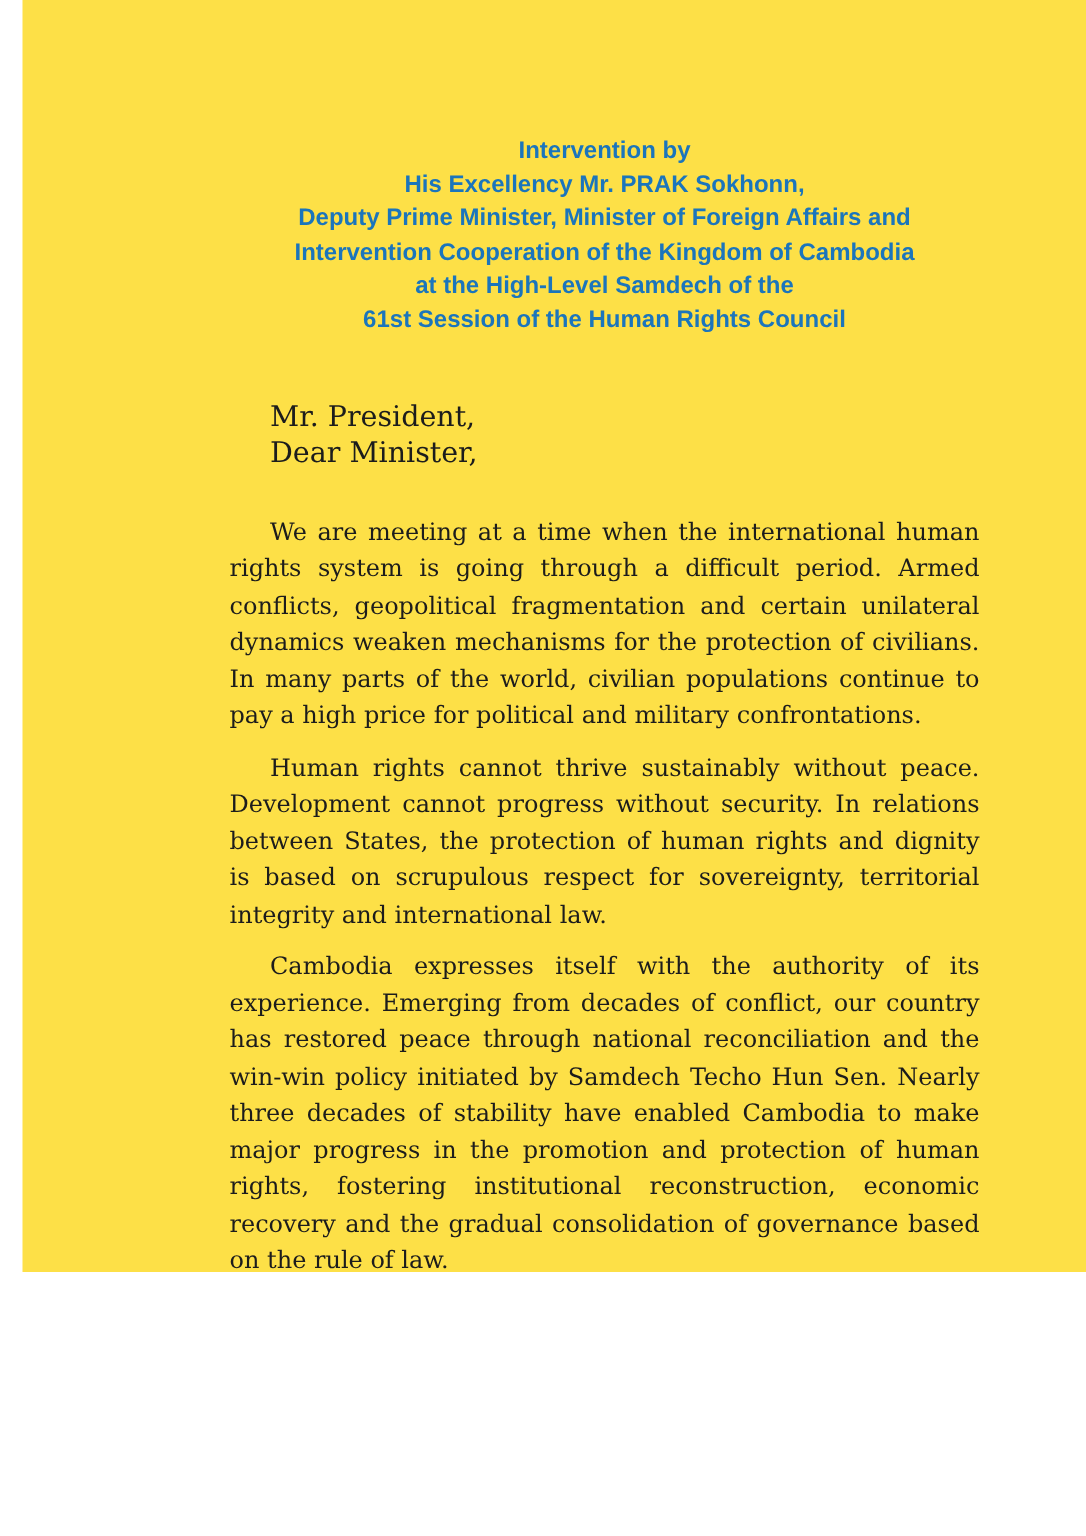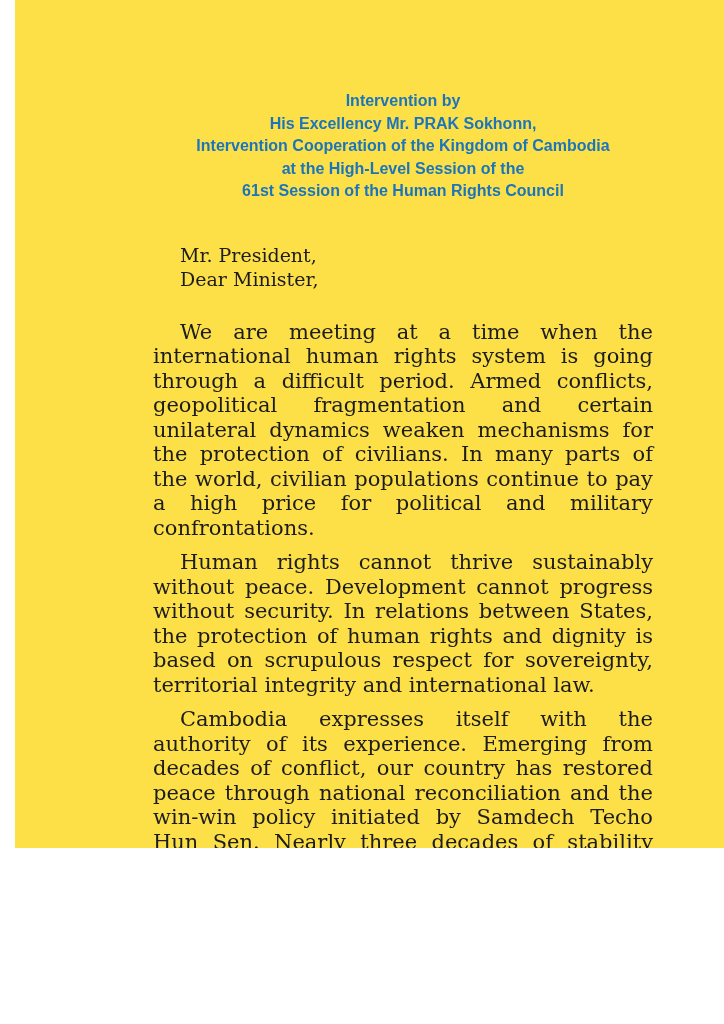--- a/index.html
+++ b/index.html
@@ -30,21 +30,21 @@
     line-height: 22.6px;
     color: var(--title-blue);
   }
   .salutation {
     margin-top: 40px;
     padding-left: 27px;
     font-size: 19px;
     line-height: 24.5px;
   }
   .body-text .paragraph {
-    font-size: 21px;
+    font-size: 16px;
     line-height: 24.5px;
     text-align: justify;
     text-indent: 27px;
     margin-top: 10px;
   }
   .body-text .paragraph:first-child {
     margin-top: 28px;
   }
   .page-number {
     position: absolute;
@@ -59,22 +59,23 @@
 </style>
 </head>
 <body>
 
 <div class="page">
   <div class="content">
 
     <div class="title-block">
       <div>Intervention by</div>
       <div>His Excellency Mr. PRAK Sokhonn,</div>
+      <div>Deputy Prime Minister, Minister of Foreign Affairs and</div>
       <div>Intervention Cooperation of the Kingdom of Cambodia</div>
-      <div>at the High-Level Session of the</div>
+      <div>at the High-Level Samdech of the</div>
       <div>61st Session of the Human Rights Council</div>
     </div>
 
     <div class="salutation">
       <div>Mr. President,</div>
       <div>Dear Minister,</div>
     </div>
 
     <div class="body-text">
       <div class="paragraph">We are meeting at a time when the international human rights system is going through a difficult period. Armed conflicts, geopolitical fragmentation and certain unilateral dynamics weaken mechanisms for the protection of civilians. In many parts of the world, civilian populations continue to pay a high price for political and military confrontations.</div>

